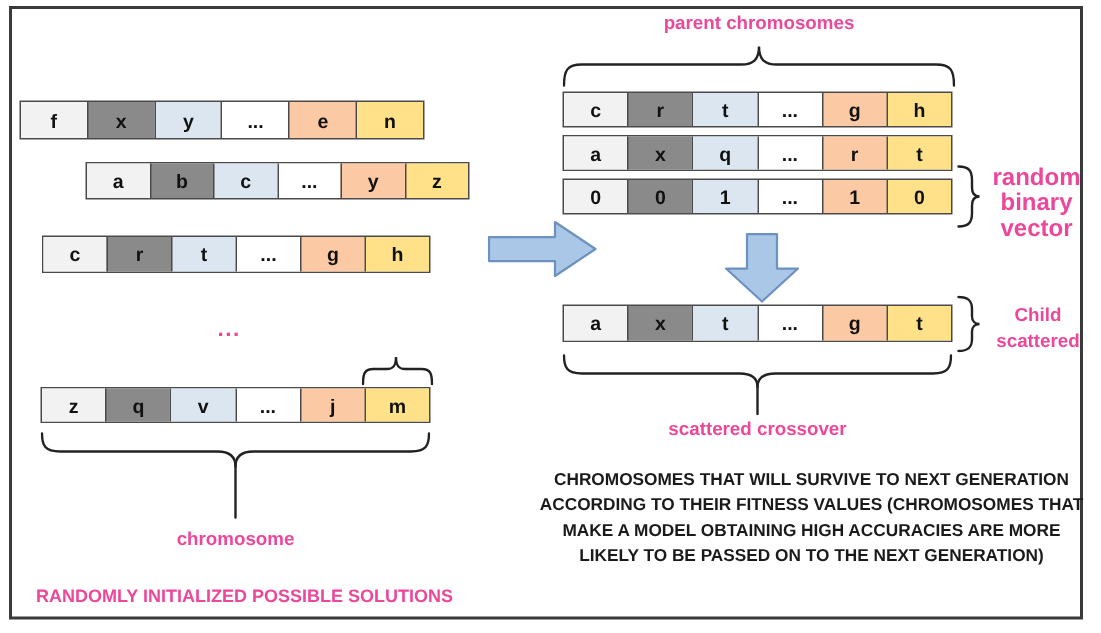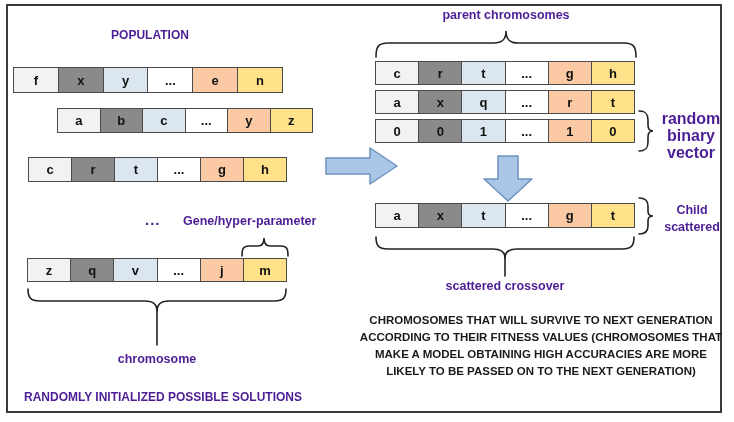--- a/index.html
+++ b/index.html
@@ -5,21 +5,21 @@
   html,body{margin:0;padding:0;background:#fff;}
   #canvas{
     position:relative;width:734px;height:422px;background:#ffffff;
     font-family:"Liberation Sans",sans-serif;color:#111;overflow:hidden;
   }
   #frame{
     position:absolute;left:6px;top:4px;width:712px;height:405px;
     border:2px solid #3a3a3a;background:#fff;
   }
   .abs{position:absolute;}
-  .lbl{font-weight:700;color:#4c1d95;white-space:nowrap;}
+  .lbl{font-weight:700;color:#ec4899;white-space:nowrap;}
   .center{text-align:center;}
   .chrom-row{
     position:absolute;display:flex;border:1px solid #4a4a4a;box-sizing:border-box;
     background:#fff;
   }
   .chrom-row span{
     flex:1;display:flex;align-items:center;justify-content:center;
     font-weight:700;font-size:13px;color:#111;
     border-left:1px solid #4a4a4a;box-sizing:border-box;
   }
@@ -36,21 +36,20 @@
   .para{
     font-weight:700;font-size:11.5px;line-height:17px;color:#1a1a1a;text-align:center;
   }
 </style>
 </head>
 <body>
 
 <div id="canvas">
   <div id="frame"></div>
 
-  <div class="abs lbl center" style="left:85px;top:28px;width:130px;font-size:12px;">POPULATION</div>
 
   <div class="chrom-row" style="left:13px;top:67px;width:270px;height:26px;">
     <span>f</span>
     <span>x</span>
     <span>y</span>
     <span>...</span>
     <span>e</span>
     <span>n</span>
   </div>
 
@@ -67,21 +66,20 @@
     <span>c</span>
     <span>r</span>
     <span>t</span>
     <span>...</span>
     <span>g</span>
     <span>h</span>
   </div>
 
   <div class="abs lbl" style="left:145px;top:211px;font-size:15px;letter-spacing:1px;">...</div>
 
-  <div class="abs lbl" style="left:183px;top:214px;font-size:12.5px;">Gene/hyper-parameter</div>
 
   <svg class="abs brace" style="left:241px;top:236px;" width="48" height="21" viewBox="0 0 48 21">
     <path d="M1 20 C1 13 2 10 8 10 L17 10 C21 10 23 8 23 2 C23 8 25 10 29 10 L40 10 C46 10 47 13 47 20"></path>
   </svg>
 
   <div class="chrom-row" style="left:27px;top:258px;width:260px;height:24px;">
     <span>z</span>
     <span>q</span>
     <span>v</span>
     <span>...</span>

